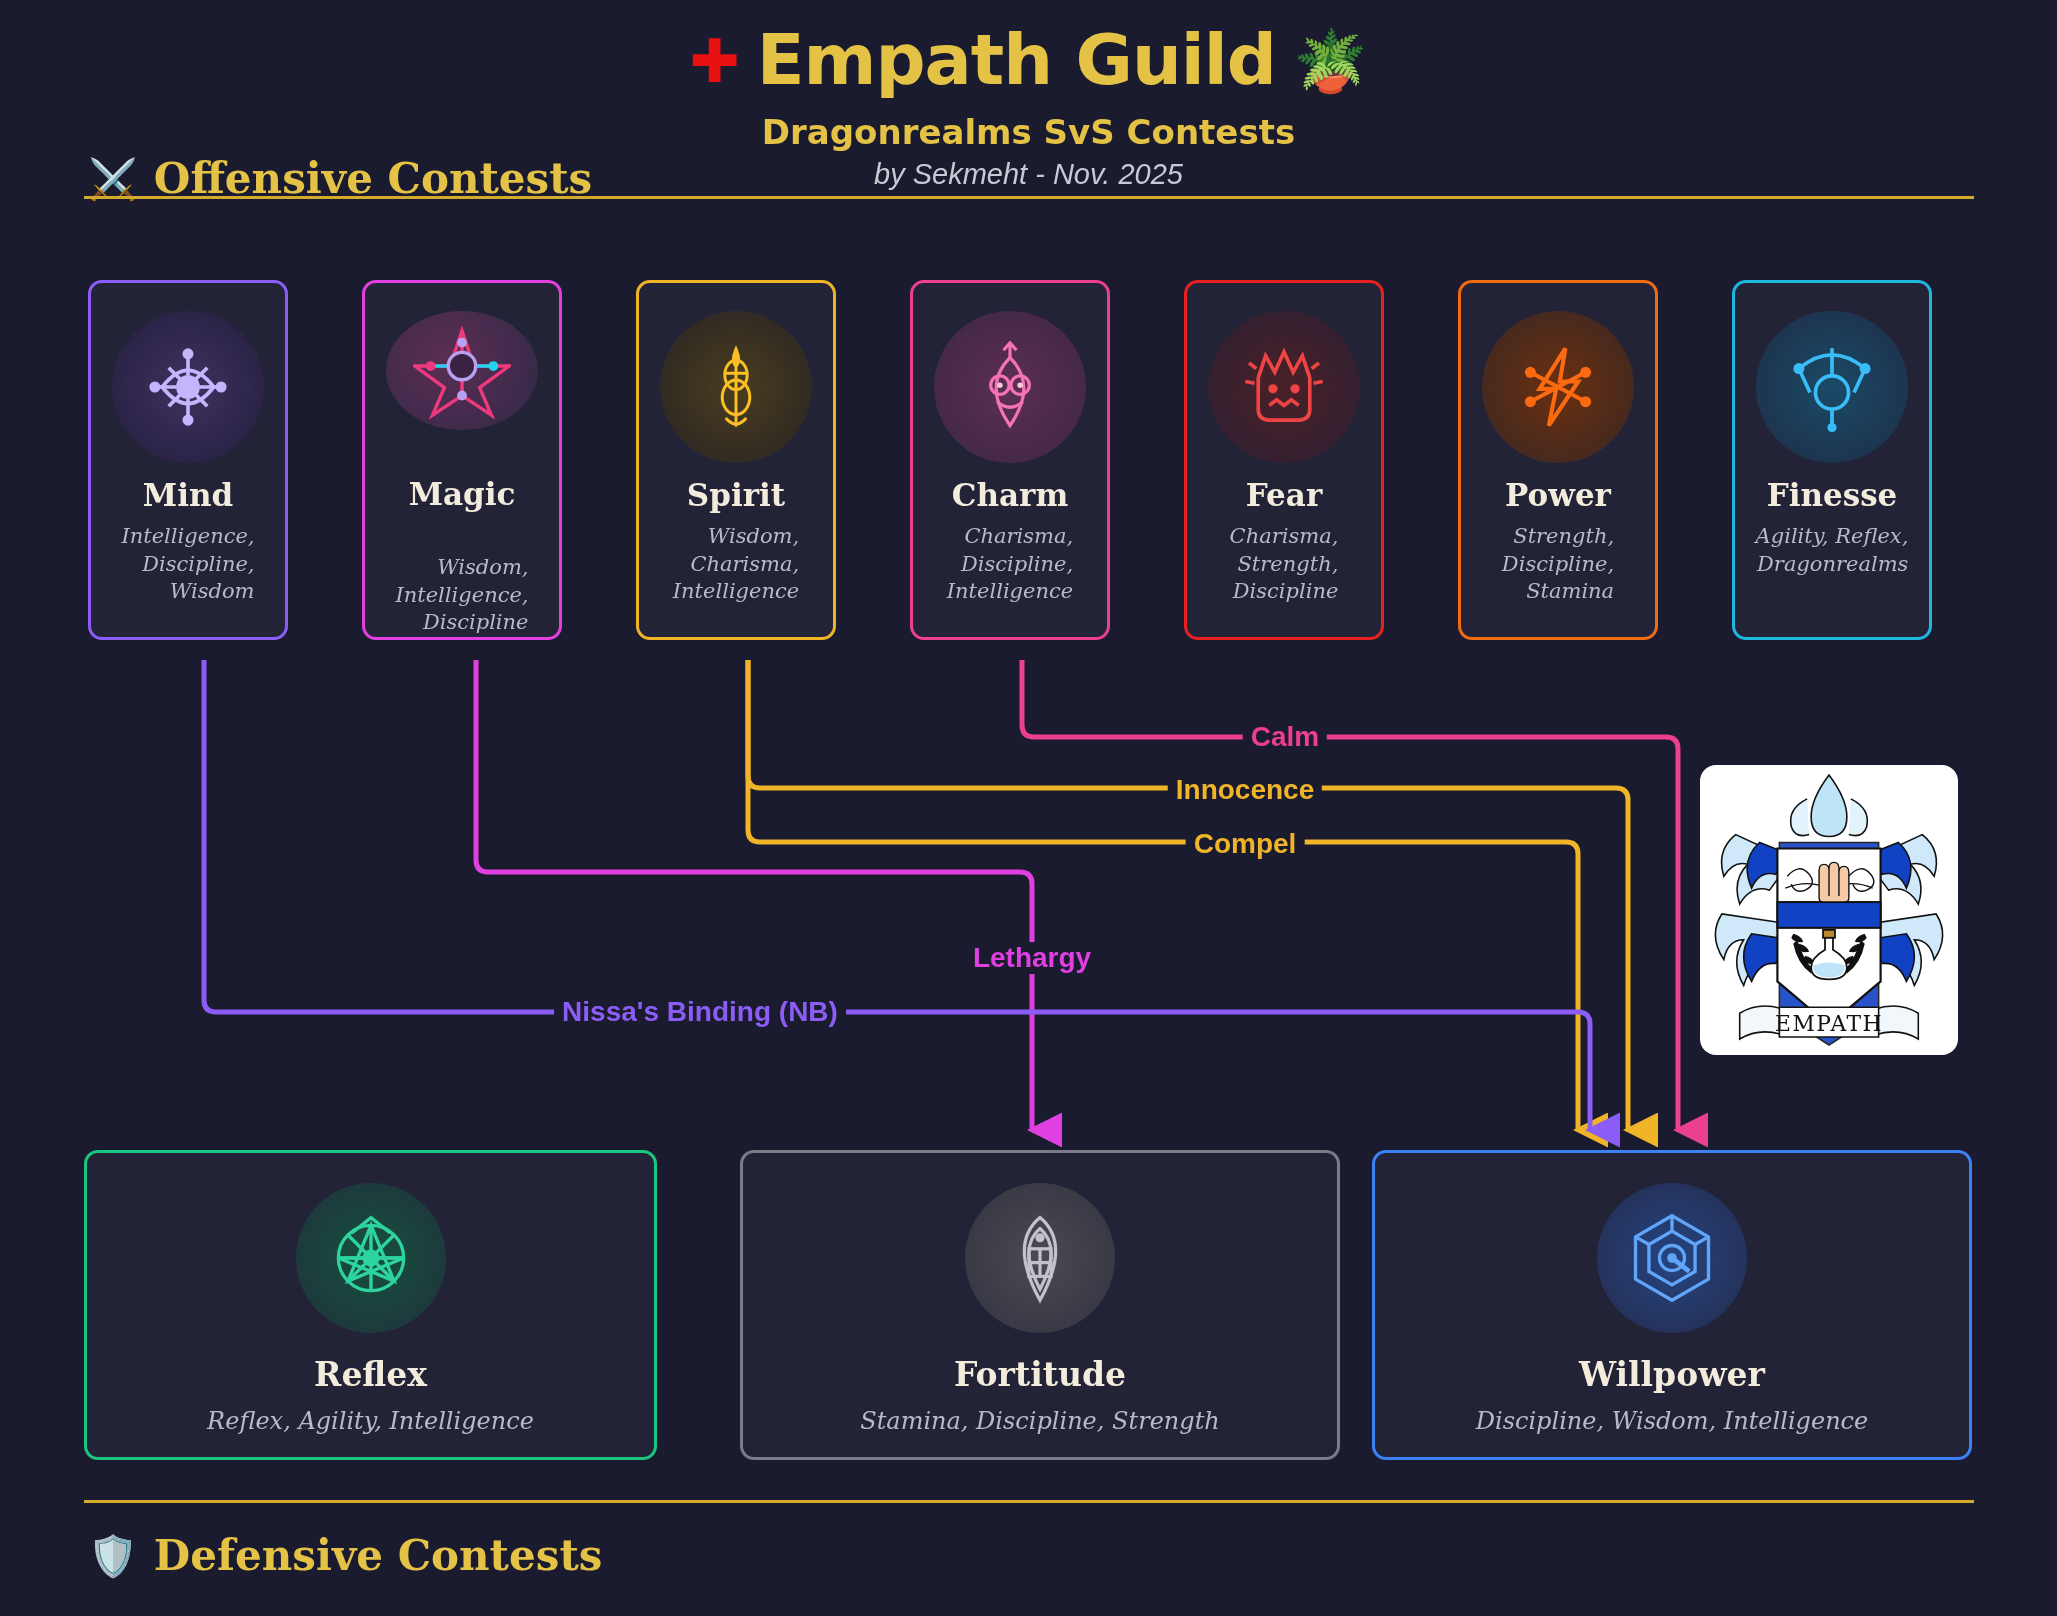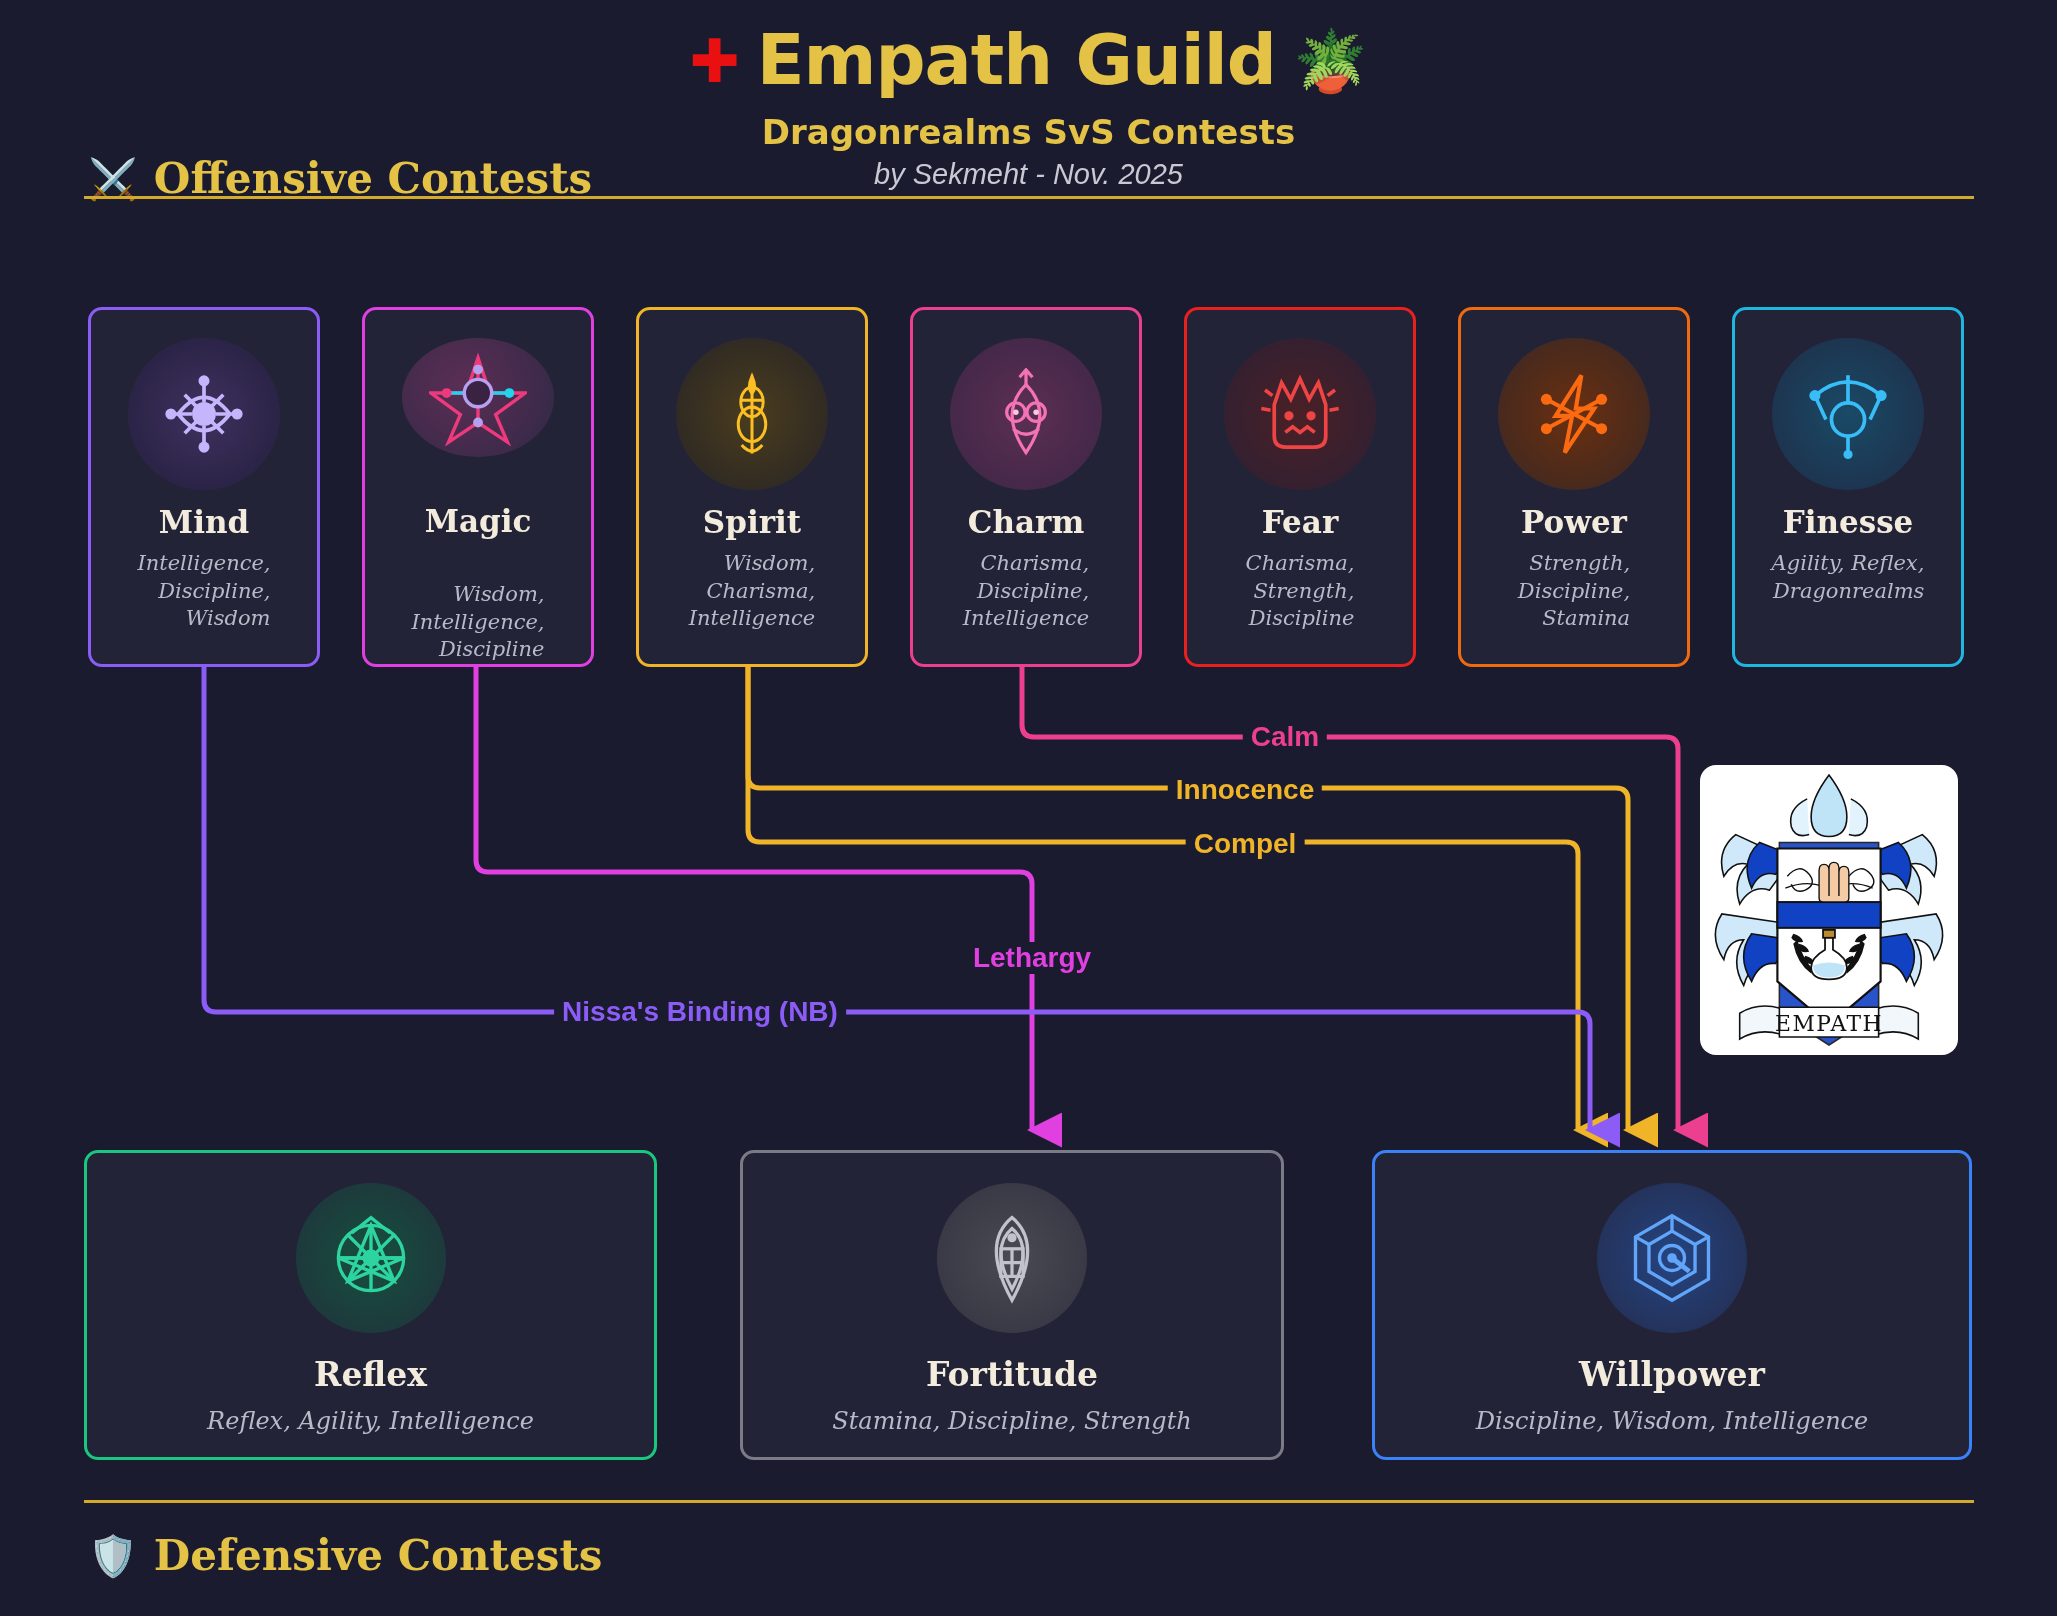--- a/index.html
+++ b/index.html
@@ -88,21 +88,21 @@
     font-style:italic;
     font-size:21px;
     line-height:1.32;
     color:#b9bac8;
     margin-top:10px;
     text-align:right;
     padding:0 10px;
   }
 
   
-  .off-card{ top:307px; width:232px; height:360px; }
+  .off-card{ top:280px; width:200px; height:360px; }
   .off-card .orb{ width:152px; height:152px; }
 
   
   .def-card{ top:1150px; height:310px; padding-top:30px; }
   .def-card .orb{ width:150px; height:150px; }
   .def-card .cname{ font-size:33px; margin-top:22px; }
   .def-card .cstats{ font-size:24px; margin-top:12px; }
 
   
   #wires{ position:absolute; left:0; top:0; width:2057px; height:1616px; }
@@ -316,21 +316,21 @@
       <circle cx="50" cy="50" r="9" fill="#2dd4a0" stroke="none"></circle>
       <path d="M50 16 L50 84 M16 50 L84 50 M26 26 L74 74 M74 26 L26 74"></path>
       <path d="M50 16 L26 74 L84 50 L16 50 L74 74 Z"></path>
       <path d="M30 24 L50 8 L70 24"></path>
     </svg>
   </div>
   <div class="cname">Reflex</div>
   <div class="cstats">Reflex, Agility, Intelligence</div>
 </div>
 
-<div class="card def-card" style="left:740px; width:544px; border-color:#7b7b88;">
+<div class="card def-card" style="left:740px; width:600px; border-color:#7b7b88;">
   <div class="orb" style="background:radial-gradient(circle,#4a4a54 0%,#3a3a46 70%,#2b2b3c 100%);">
     <svg width="92" height="92" viewBox="0 0 100 100" fill="none" stroke="#c2c2cc" stroke-width="3.5">
       <path d="M50 6 Q84 34 50 96 Q16 34 50 6 Z"></path>
       <path d="M50 18 Q74 38 50 84 Q26 38 50 18 Z"></path>
       <rect x="38" y="40" width="24" height="30"></rect>
       <path d="M50 40 L50 70 M38 55 L62 55"></path>
       <circle cx="50" cy="28" r="5" fill="#c2c2cc" stroke="none"></circle>
     </svg>
   </div>
   <div class="cname">Fortitude</div>

